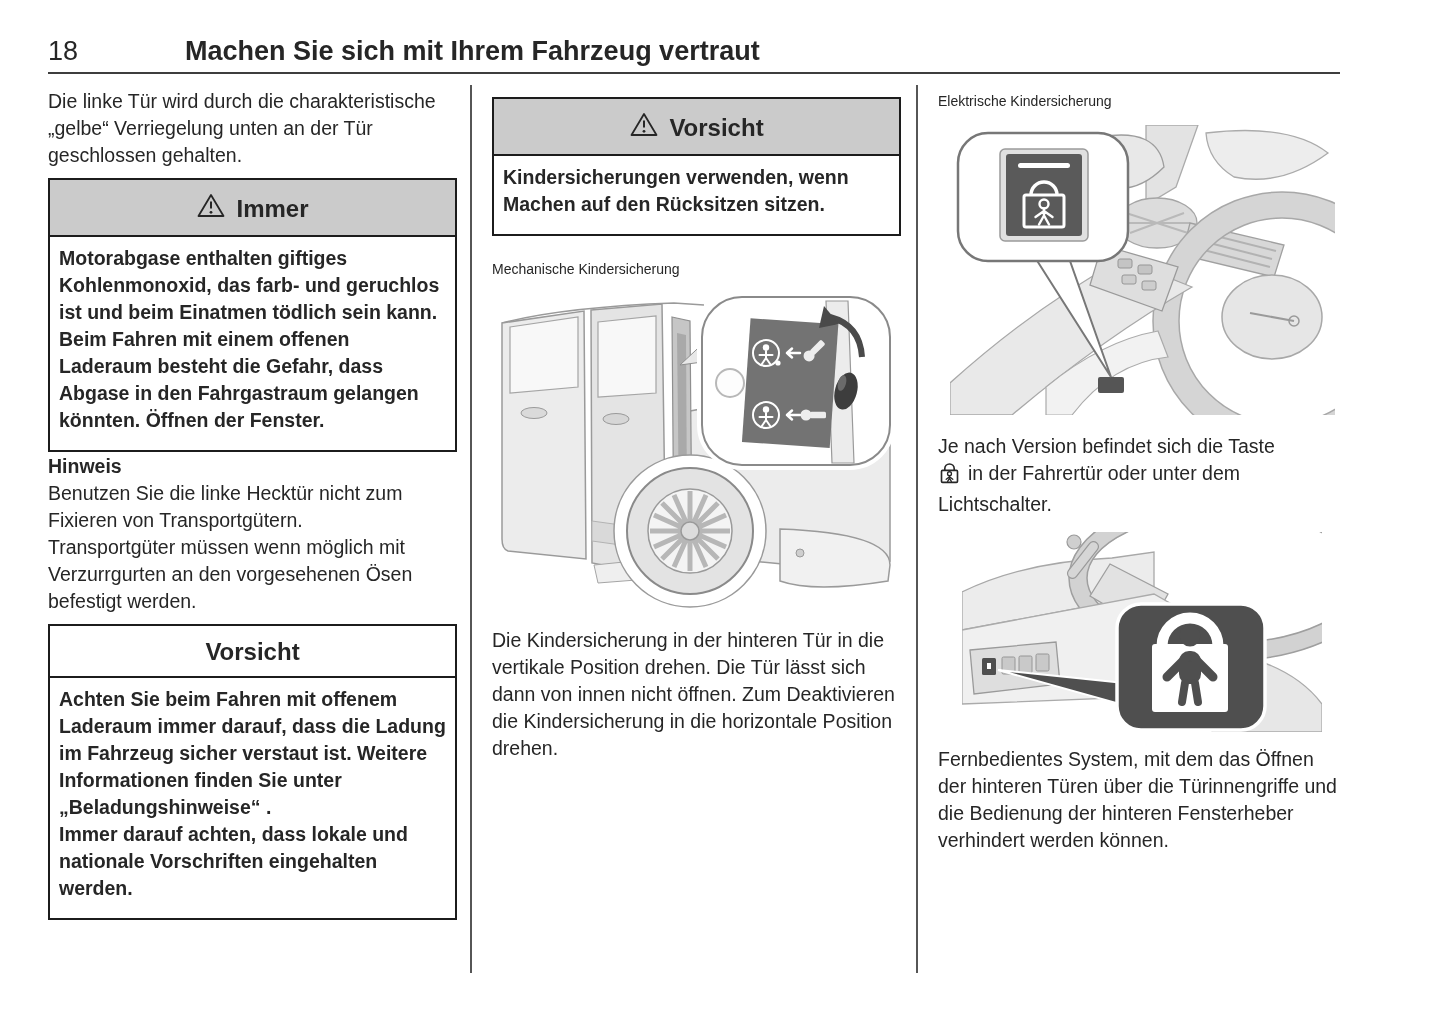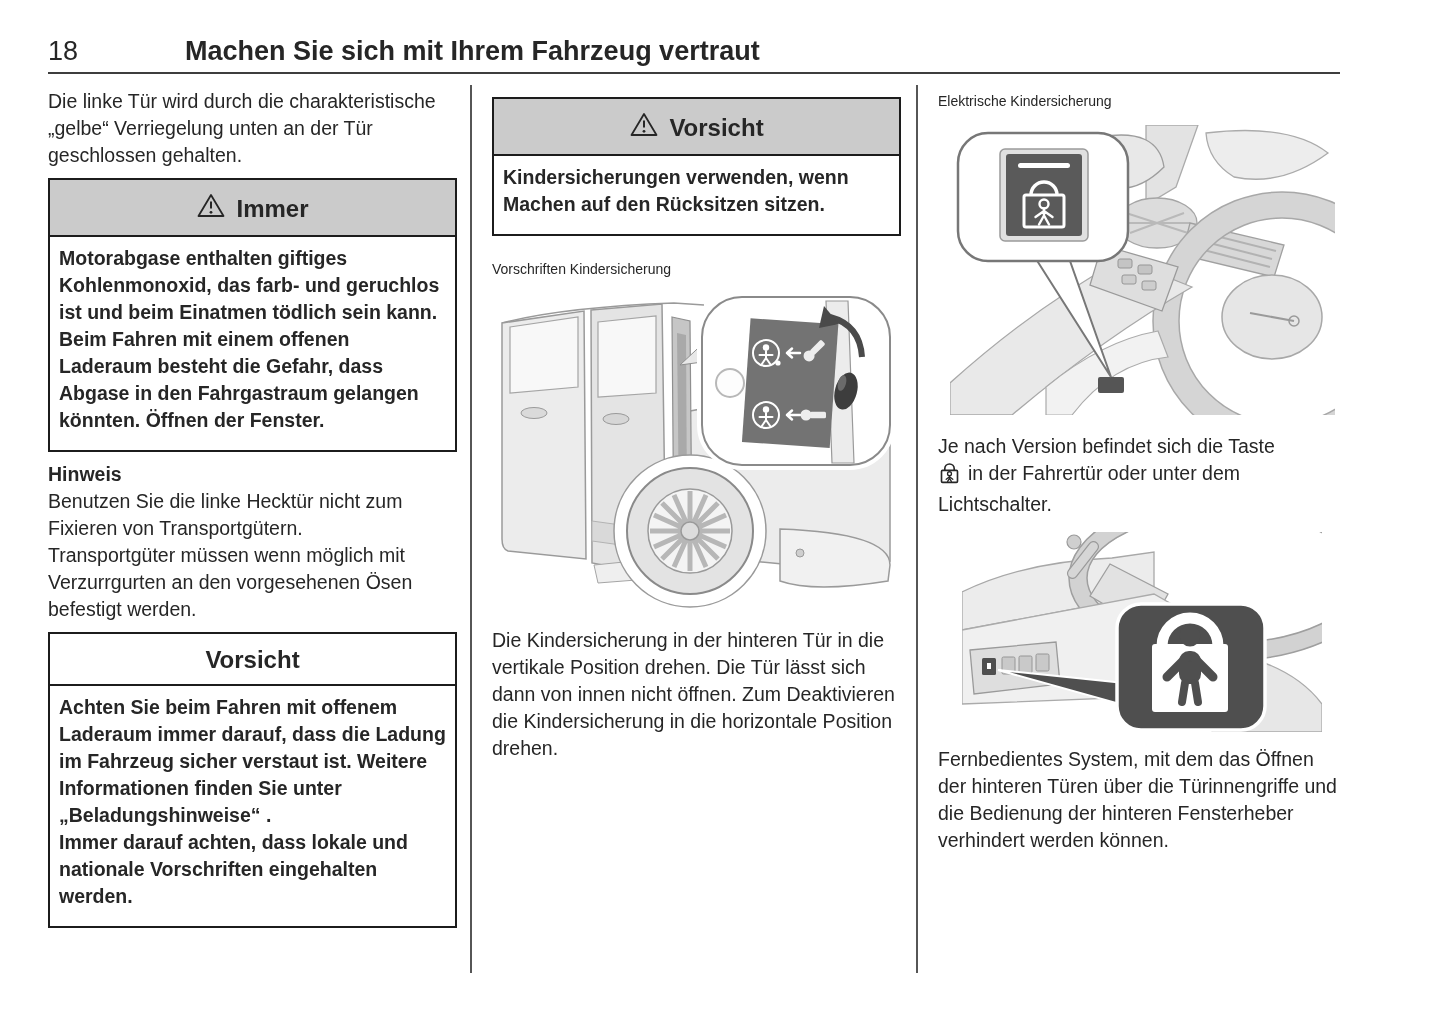--- a/index.html
+++ b/index.html
@@ -16,21 +16,21 @@
   
   .col   { position:absolute; top:88px; width:409px; }
   #col-left   { left:48px; }
   #col-middle { left:492px; }
   #col-right  { left:938px; }
   .vdivider { position:absolute; top:85px; width:2px; height:888px; background:#565656; }
   #divider-1 { left:470px; }
   #divider-2 { left:916px; }
   
   .para { white-space:pre-line; }
-  .note-label { font-weight:700; margin-top:9px; }
+  .note-label { font-weight:700; margin-top:1px; }
   .heading-xl { font-size:28px; line-height:36px; font-weight:700; margin:0 0 12px 0; }
   .heading-lg { font-size:14px; line-height:27px; font-weight:400; margin:20px 0 10px 0; }
   .heading-lg.first { margin-top:0; }
   
   .wbox { border:2px solid #1c1c1c; margin-top:9px; background:#fff; }
   .wbox-header {
     display:flex; align-items:center; justify-content:center; gap:10px;
     background:#cbcbcb; border-bottom:2px solid #1c1c1c;
     font-size:24px; font-weight:700; padding:12px 0 11px 0;
   }
@@ -98,21 +98,21 @@
           <path d="M15 3 L27.5 24 H2.5 Z" fill="none" stroke="#262626" stroke-width="1.8" stroke-linejoin="round"></path>
           <path d="M15 9.5 V16.5" stroke="#262626" stroke-width="2" fill="none"></path>
           <circle cx="15" cy="20.3" r="1.4" fill="#262626"></circle>
         </svg>
       </span>
       <span>Vorsicht</span>
     </div>
     <div class="wbox-body">Kindersicherungen verwenden, wenn Machen auf den Rücksitzen sitzen.</div>
   </div>
 
-  <div class="heading-lg">Vorschriften Kindersicherung</div>
+  <div class="heading-lg">Mechanische Kindersicherung</div>
 
   <div class="figure" id="figure-van">
     <svg width="400" height="320" viewBox="0 0 400 320">
 
       <path d="M196 118 Q300 96 396 128 L396 268 L340 276 L196 262 Z" fill="#ececec" stroke="#9a9a9a" stroke-width="1.5"></path>
 
       <path d="M8 30 Q70 14 180 10 L210 12" fill="none" stroke="#9a9a9a" stroke-width="1.5"></path>
 
       <path d="M8 30 L90 18 L92 266 L14 258 Q8 256 8 246 Z" fill="#ececec" stroke="#9a9a9a" stroke-width="1.5"></path>
       <path d="M16 34 L84 24 L84 94 L16 100 Z" fill="#f8f8f8" stroke="#a5a5a5" stroke-width="1.2"></path>

